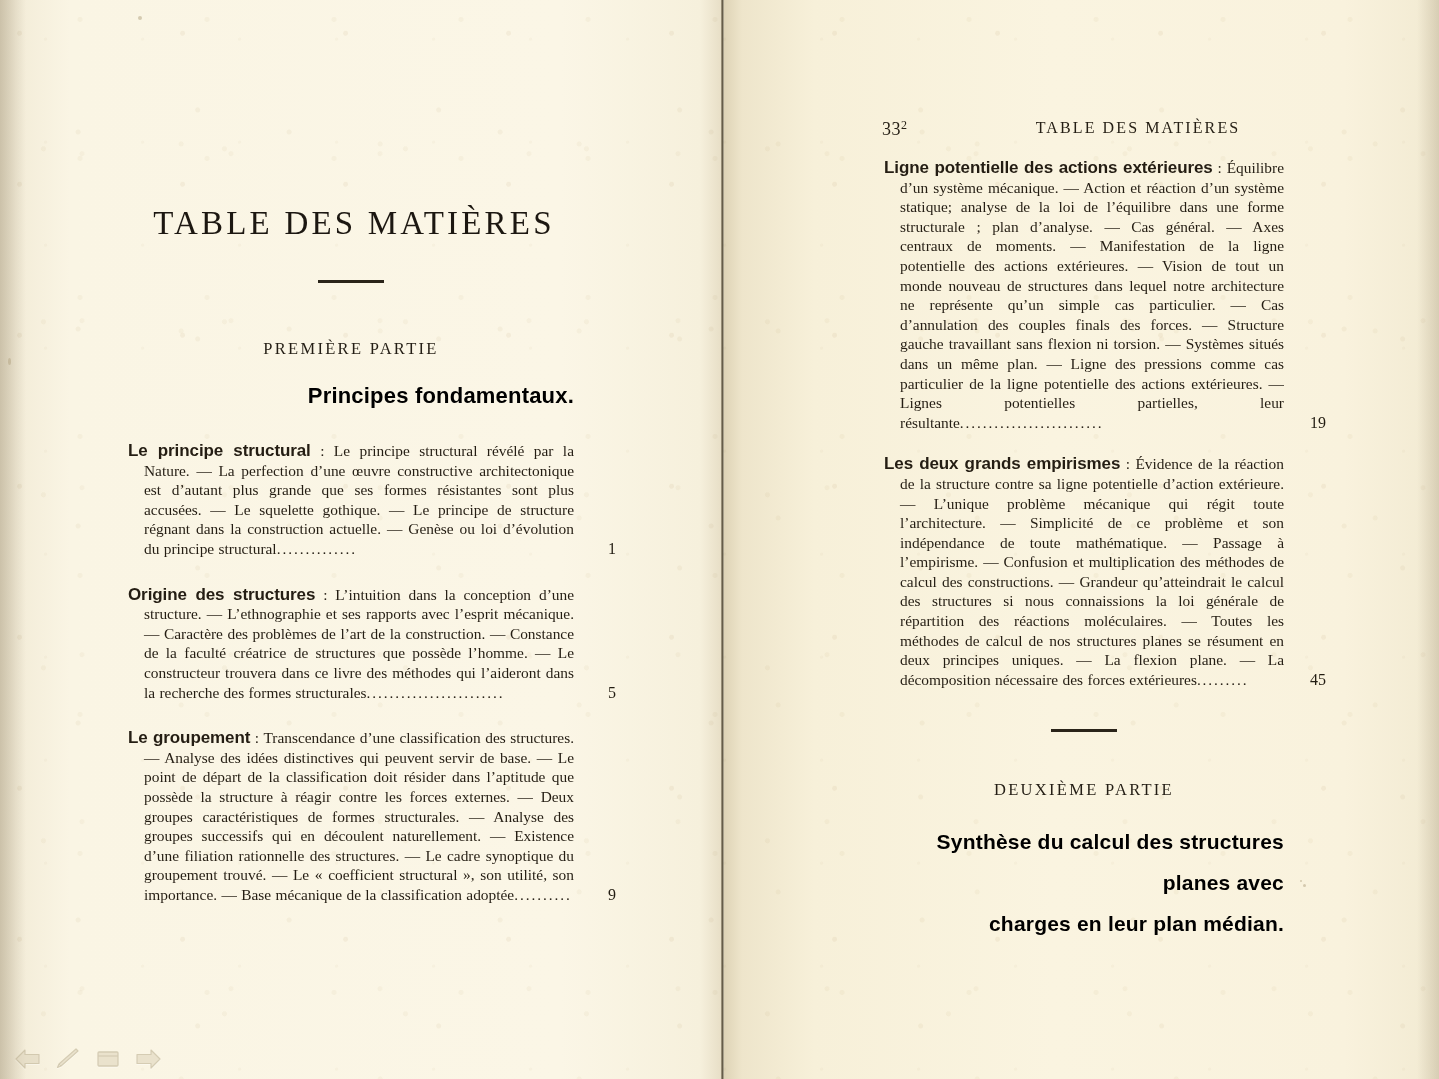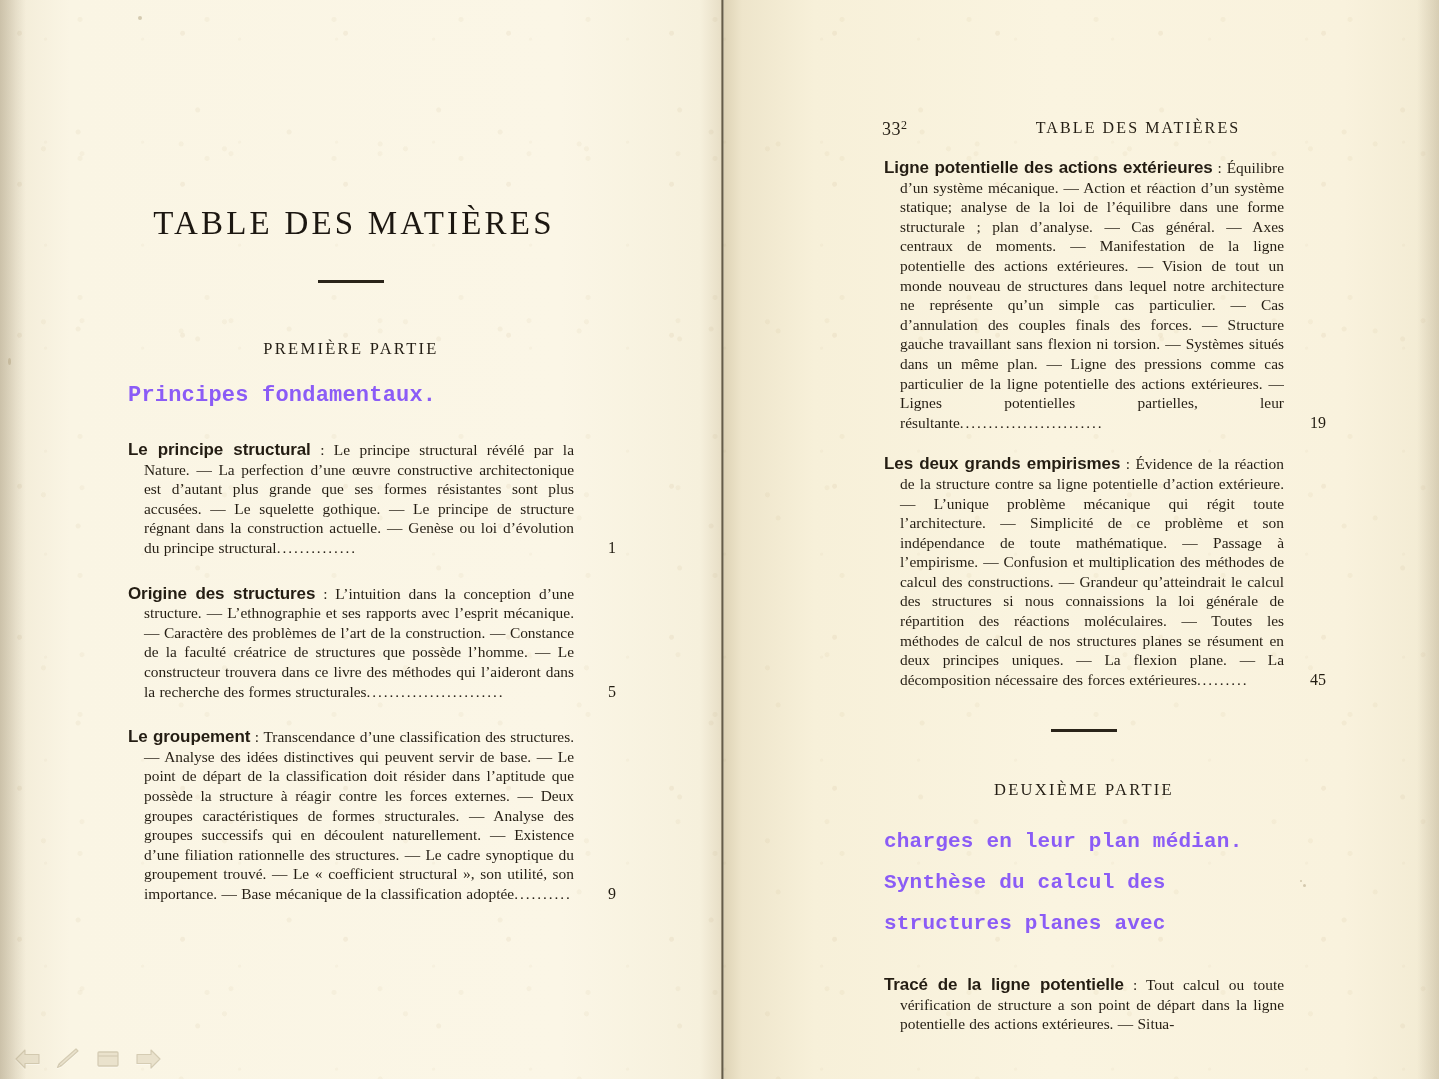--- a/index.html
+++ b/index.html
@@ -136,27 +136,27 @@
 
   .part-label {
     text-align: center;
     font-size: 16.5px;
     letter-spacing: 2.3px;
     margin-top: 56px;
     color: #241e15;
   }
 
   .part-title {
-    text-align: left;
-    font-family: Liberation Mono, monospace;
+    text-align: right;
+    font-family: Liberation Sans, sans-serif;
     font-weight: bold;
     font-size: 22px;
     letter-spacing: .2px;
     margin-top: 24px;
-    color: #8b5cf6;
+    color: #000000;
   }
   .part-title.two-line {
     font-size: 21px;
     line-height: 1.95;
   }
 
   
   .entry {
     position: relative;
     margin-top: 26px;
@@ -322,27 +322,24 @@
     <div class="entry" style="margin-top:22px;">
       <span class="lead">Les deux grands empirismes</span><span> : </span><span>Évidence de la réaction de la structure contre sa ligne potentielle d’action extérieure. — L’unique problème mécanique qui régit toute l’architecture. — Simplicité de ce problème et son indépendance de toute mathématique. — Passage à l’empirisme. — Confusion et multiplication des méthodes de calcul des constructions. — Grandeur qu’atteindrait le calcul des structures si nous connaissions la loi générale de répartition des réactions moléculaires. — Toutes les méthodes de calcul de nos structures planes se résument en deux principes uniques. — La flexion plane. — La décomposition nécessaire des forces extérieures</span><span class="dots">.........</span>
       <span class="folio">45</span>
     </div>
 
     <div class="rule-short mid"></div>
 
     <div class="part-label" style="margin-top:48px;">DEUXIÈME PARTIE</div>
 
     <div class="part-title two-line" style="margin-top:22px;">
+      <div>Synthèse du calcul des structures planes avec</div>
       <div>charges en leur plan médian.</div>
-      <div>Synthèse du calcul des structures planes avec</div>
-    </div>
-
-    <div class="entry" style="margin-top:30px;">
-      <span class="lead">Tracé de la ligne potentielle</span><span> : </span><span>Tout calcul ou toute vérification de structure a son point de départ dans la ligne potentielle des actions extérieures. — Situa-</span>
-    </div>
+    </div>
+
 
   </div>
 
   <div id="viewer-toolbar">
 
     <span class="tool-icon" title="previous">
       <svg viewBox="0 0 28 24" aria-hidden="true">
         <path d="M11 3 L2 12 L11 21 L11 16.5 L25 16.5 L25 7.5 L11 7.5 Z" fill="#e3d9c0" stroke="#b7ab8c" stroke-width="1.2" stroke-linejoin="round"></path>
       </svg>
     </span>

